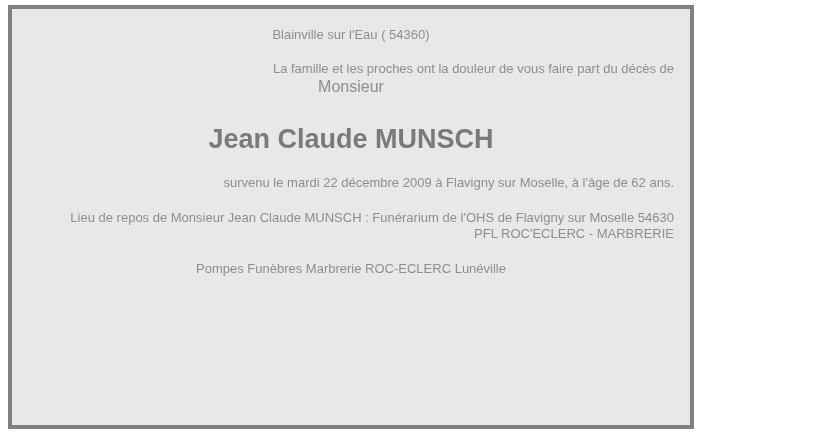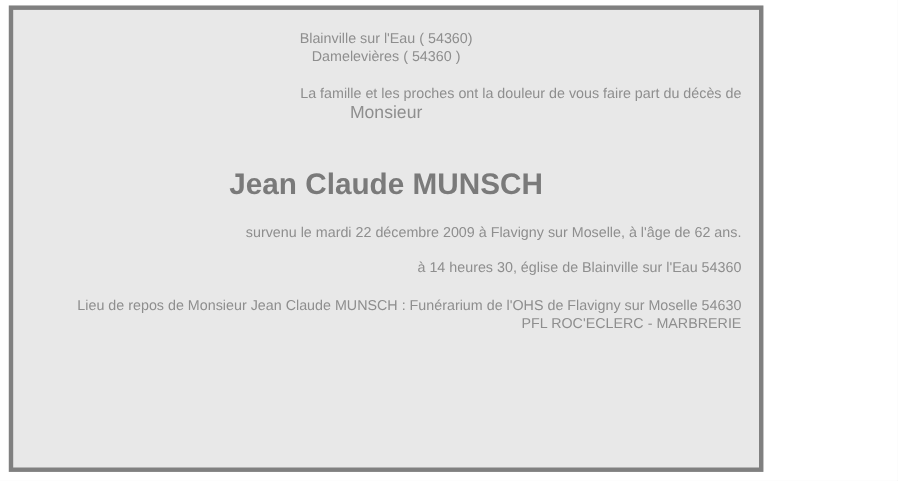--- a/index.html
+++ b/index.html
@@ -31,56 +31,55 @@
   }
   .center{text-align:center;}
   .left{text-align:right;}
   .towns{line-height:16px;}
   .intro{margin-top:18px;}
   .civility{
     font-size:16px;
     line-height:19px;
   }
   .deceased-name{
-    margin-top:38px;
+    margin-top:26px;
     font-size:27px;
     line-height:34px;
     font-weight:bold;
     color:var(--title-color);
   }
   .death-info{margin-top:19px;margin-left:44px;}
   .ceremony{margin-top:16px;}
   .repose{margin-top:19px;}
   .closing{margin-top:18px;}
   .funeral-home{}
   .signature{margin-top:19px;}
 </style>
 </head>
 <body>
 
 <div class="notice-box">
   <div class="inner">
 
     <div class="towns center">
       <div>Blainville sur l'Eau ( 54360)</div>
-      <div>Damelevières ( 54360 )</div>
     </div>
 
     <div class="intro left">La famille et les proches ont la douleur de vous faire part du décès de</div>
 
     <div class="civility center">Monsieur</div>
 
     <div class="deceased-name center">Jean Claude MUNSCH</div>
 
     <div class="death-info left">survenu le mardi 22 décembre 2009 à Flavigny sur Moselle, à l'âge de 62 ans.</div>
 
     <div class="ceremony left">
-      <div>à 14 heures 30, église de Blainville sur l'Eau 54360</div>
     </div>
 
     <div class="repose left">Lieu de repos de Monsieur Jean Claude MUNSCH : Funérarium de l'OHS de Flavigny sur Moselle 54630</div>
 
 
     <div class="funeral-home left">PFL ROC'ECLERC - MARBRERIE</div>
 
+    <div class="signature center">Pompes Funèbres Marbrerie ROC-ECLERC Lunéville</div>
 
   </div>
 </div>
 
 </body></html>

